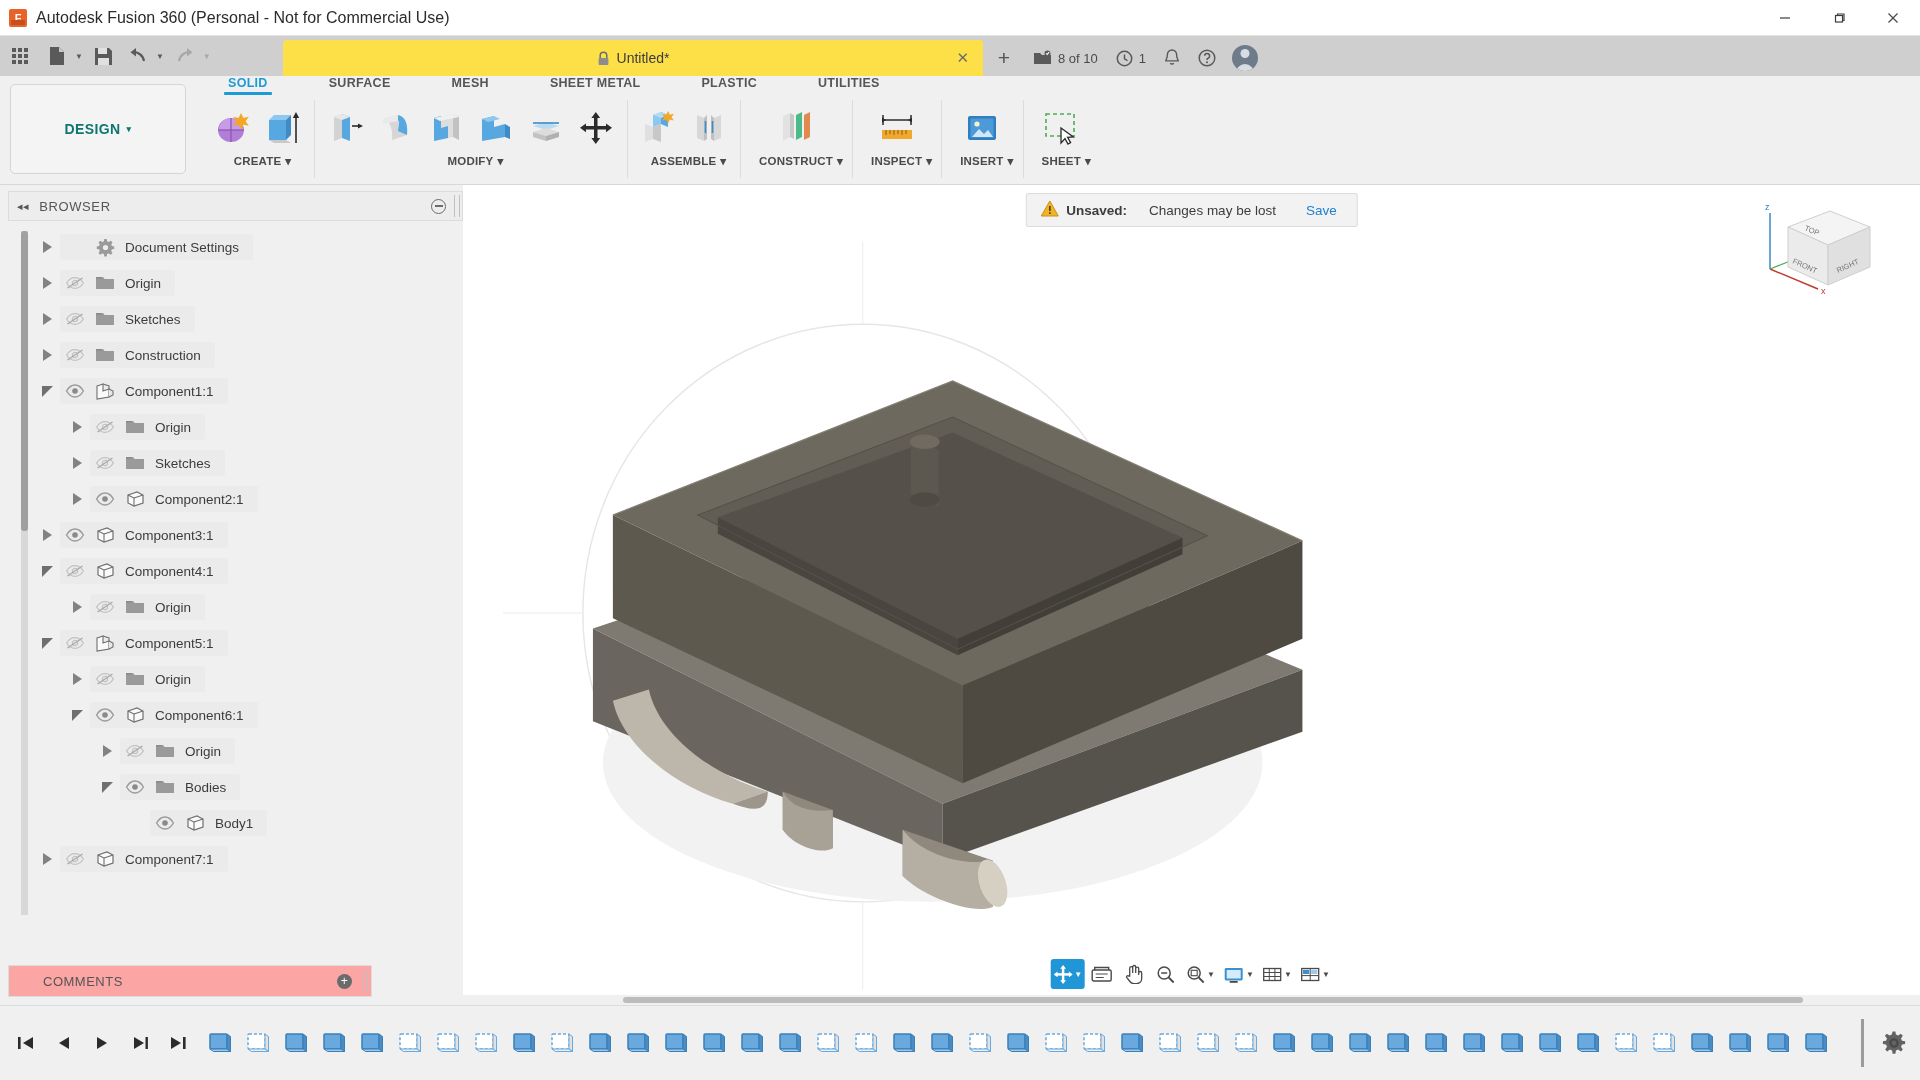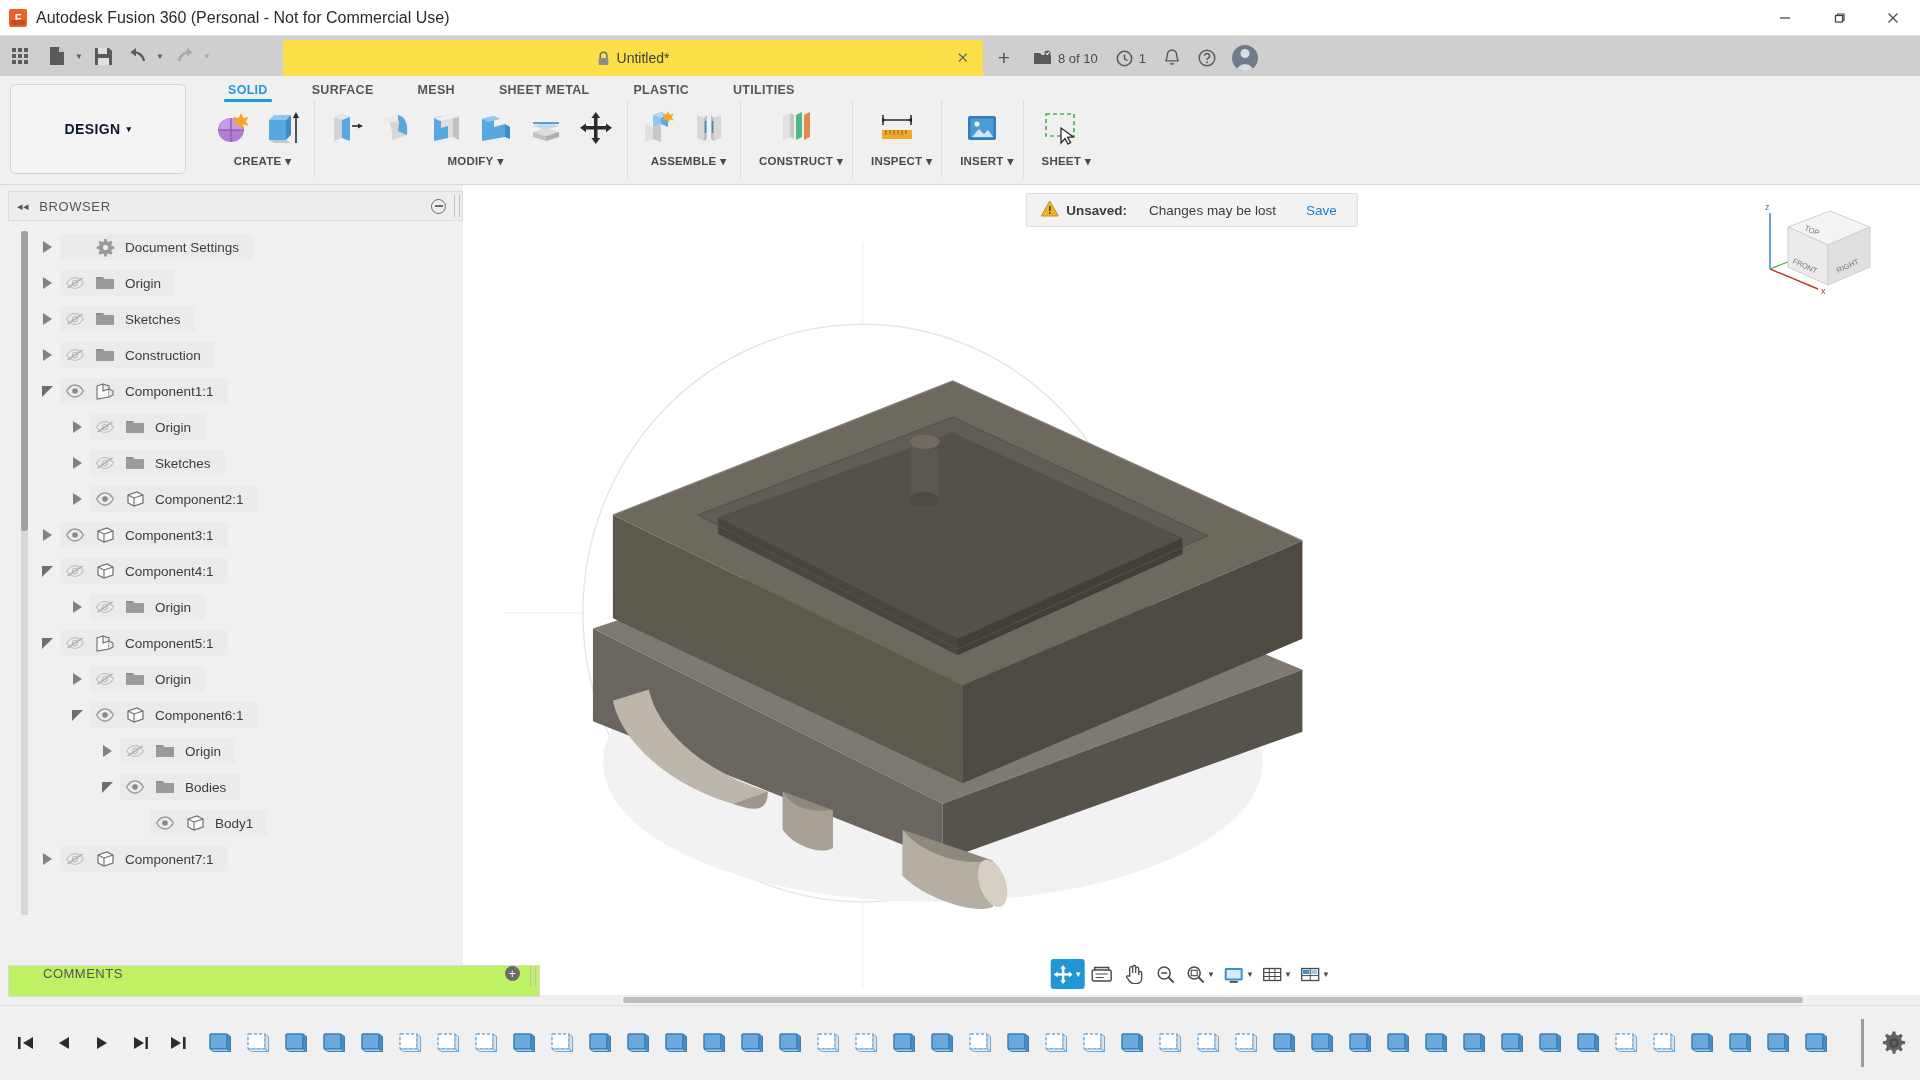--- a/index.html
+++ b/index.html
@@ -43,24 +43,24 @@
   #newtab{width:42px;display:flex;align-items:center;justify-content:center;font-size:21px;color:#555;}
   #rightstatus{display:flex;align-items:center;gap:2px;padding-right:6px;}
   .rs-item{display:flex;align-items:center;height:32px;padding:0 8px;color:#4a4a4a;font-size:13px;gap:6px;}
   #avatar{width:26px;height:26px;border-radius:50%;background:#6e7b8b;margin-left:6px;position:relative;overflow:hidden;}
   #avatar::before{content:"";position:absolute;left:50%;top:4px;transform:translateX(-50%);width:9px;height:9px;border-radius:50%;background:#d8dde3;}
   #avatar::after{content:"";position:absolute;left:50%;bottom:-5px;transform:translateX(-50%);width:18px;height:12px;border-radius:9px 9px 0 0;background:#d8dde3;}
   
   #ribbon{height:109px;background:#f0f0f0;display:flex;border-bottom:1px solid #d8d8d8;position:relative;}
   #design-box{
     width:176px;margin:8px 10px 10px 10px;border:1px solid #d5d5d5;border-radius:5px;background:#f4f4f4;
-    display:flex;align-items:center;justify-content:center;font-weight:bold;font-size:14px;color:#0f172a;letter-spacing:.4px;
+    display:flex;align-items:center;justify-content:center;font-weight:bold;font-size:14px;color:#0f766e;letter-spacing:.4px;
   }
   #tabsarea{flex:1;display:flex;flex-direction:column;}
-  #ribtabs{height:24px;display:flex;align-items:flex-end;padding-left:10px;gap:0;}
+  #ribtabs{height:24px;display:flex;align-items:flex-start;padding-left:10px;gap:17px;}
   .ribtab{font-size:12.5px;font-weight:bold;color:#555;padding:0 22px 3px 22px;letter-spacing:.3px;position:relative;}
   .ribtab.active{color:#1d9bd7;}
   .ribtab.active::after{content:"";position:absolute;left:18px;right:18px;bottom:-2px;height:3px;background:#1d9bd7;border-radius:1px;}
   #ribpanels{flex:1;display:flex;align-items:flex-start;padding-left:6px;}
   .panel{display:flex;flex-direction:column;align-items:center;height:78px;border-right:1px solid #dcdcdc;padding:0 9px;}
   .panel:last-child{border-right:none;}
   .panel-icons{display:flex;align-items:center;gap:6px;height:54px;padding-top:2px;}
   .panel-label{font-size:11.5px;font-weight:bold;color:#4a4a4a;letter-spacing:.2px;display:flex;align-items:center;gap:4px;margin-left:9px;}
   .ic{width:44px;height:44px;display:flex;align-items:center;justify-content:center;}
   
@@ -84,22 +84,22 @@
   .row{height:36px;display:flex;align-items:center;}
   .row .hl{display:flex;align-items:center;background:#ebebeb;height:26px;border-radius:2px;padding-right:14px;}
   .tw{width:26px;display:flex;align-items:center;justify-content:center;}
   .twisty-closed{width:0;height:0;border-left:9px solid #6f6f6f;border-top:6px solid transparent;border-bottom:6px solid transparent;opacity:.85}
   .twisty-open{width:0;height:0;border-top:11px solid #6f6f6f;border-right:11px solid transparent;}
   .eye{width:30px;display:flex;align-items:center;justify-content:center;}
   .iconbox{width:30px;display:flex;align-items:center;justify-content:center;}
   .label{font-size:13.5px;color:#3c3c3c;margin-left:5px;white-space:nowrap;}
   
   #comments{
-    position:absolute;left:8px;bottom:8px;width:532px;height:32px;background:#bef264;border:1px solid #dcdcdc;
-    display:flex;font-size:13px;color:#555;letter-spacing:.5px;
+    position:absolute;left:8px;bottom:8px;width:364px;height:32px;background:#fca5a5;border:1px solid #dcdcdc;
+    display:flex;align-items:center;font-size:13px;color:#555;letter-spacing:.5px;
   }
   #comments-plus{margin-left:auto;margin-right:10px;width:15px;height:15px;border-radius:50%;background:#6b6b6b;color:#fff;font-size:12px;display:flex;align-items:center;justify-content:center;line-height:1;}
   
   #canvas{position:absolute;left:463px;right:0;top:0;bottom:0;background:#ffffff;overflow:hidden;}
   
   #unsaved{
     position:absolute;left:50%;transform:translateX(-50%);top:8px;
     height:34px;background:#f2f2f2;border:1px solid #dcdcdc;display:flex;align-items:center;
     padding:8px 4px;border-radius:2px;z-index:5;
   }

